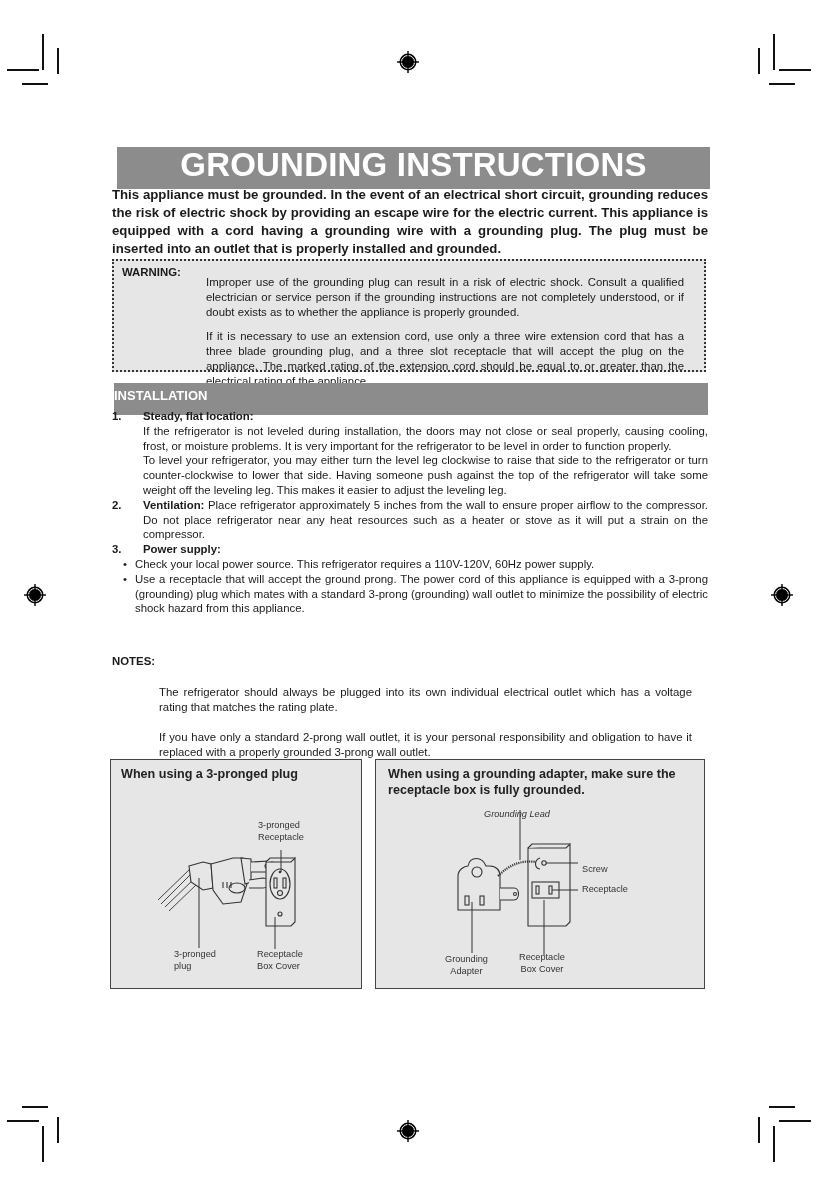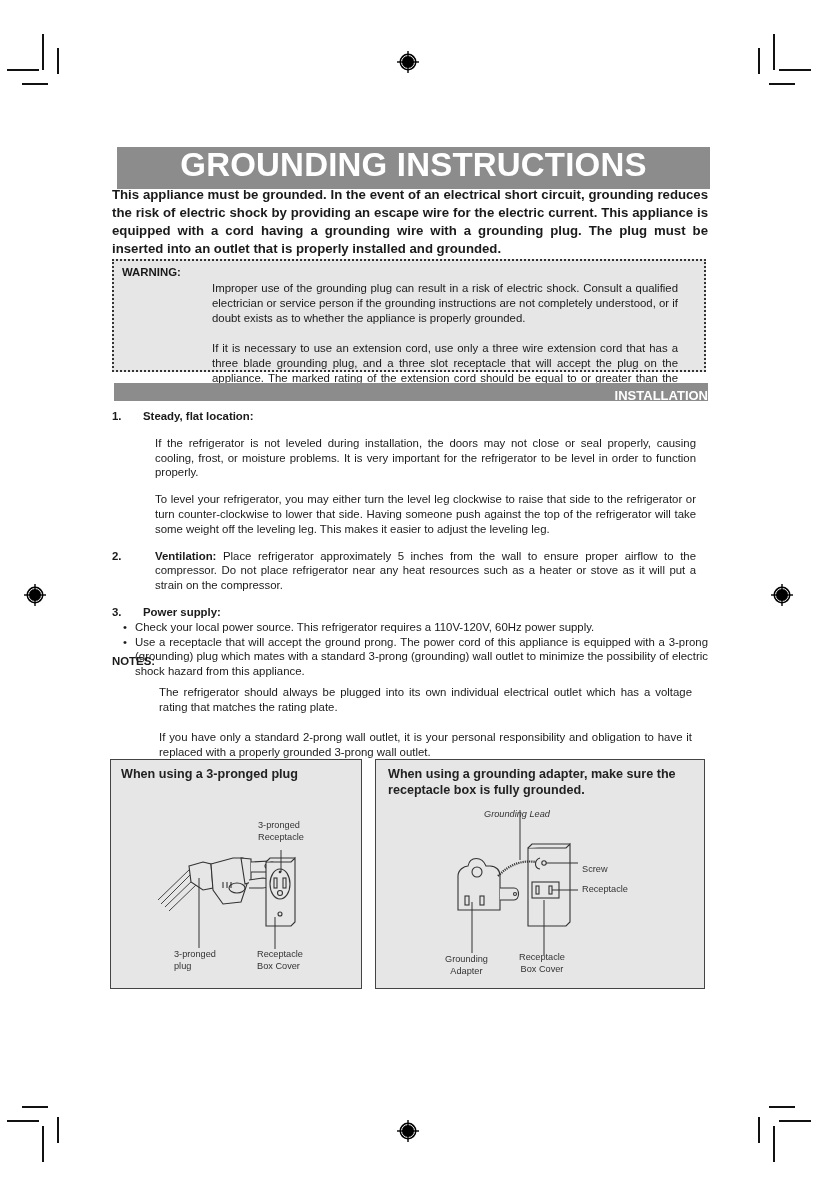--- a/index.html
+++ b/index.html
@@ -16,32 +16,32 @@
 
   .intro { position: absolute; left: 112px; top: 186px; width: 596px;
            font-weight: bold; font-size: 13.2px; line-height: 18px; text-align: justify;
            text-align-last: left; }
 
   .warning { position: absolute; left: 112px; top: 259px; width: 594px; height: 113px;
              background: #e6e6e6; border: 2px dotted #333; box-sizing: border-box;
              font-size: 11.4px; line-height: 14.8px; }
   .warning .label { position: absolute; left: 8px; top: 4px; font-weight: bold; }
   .warning .body { position: absolute; left: 82px; top: 4px; width: 498px; text-align: justify; text-align-last: left; }
-  .warning .body p { margin: 16px; }
-
-  .install-bar { position: absolute; left: 114px; top: 383px; width: 594px; height: 18px;
+  .warning .body p { margin: 10px; }
+
+  .install-bar { position: absolute; left: 114px; top: 383px; width: 594px; height: 32px;
                  background: #8c8c8c; color: #fff; font-weight: bold; font-size: 13px;
-                 text-align: right; line-height: 25px; }
+                 text-align: left; line-height: 25px; }
 
   .steps { position: absolute; left: 112px; top: 409px; width: 596px;
            font-size: 11.4px; line-height: 14.8px; }
   .step { position: relative; padding-left: 31px; }
   .step .num { position: absolute; left: 0; top: 0; font-weight: bold; }
   .step .head { font-weight: bold; }
-  .step p { margin: 12px; text-align: justify; text-align-last: left; }
+  .step p { margin: 0; text-align: justify; text-align-last: left; }
   .bullet { position: relative; padding-left: 9px; text-align: justify; text-align-last: left; }
   .bullet .dot { position: absolute; left: 0; top: 0; }
 
   .notes { position: absolute; left: 112px; top: 654px; width: 596px;
            font-size: 11.4px; line-height: 14.8px; }
   .notes .head { font-weight: bold; }
   .notes p { margin: 16px; padding-left: 31px; text-align: justify; text-align-last: left; }
 
   .fig { position: absolute; top: 759px; height: 230px; background: #e6e6e6;
          border: 1.5px solid #444; box-sizing: border-box; padding-left: 40px; }

